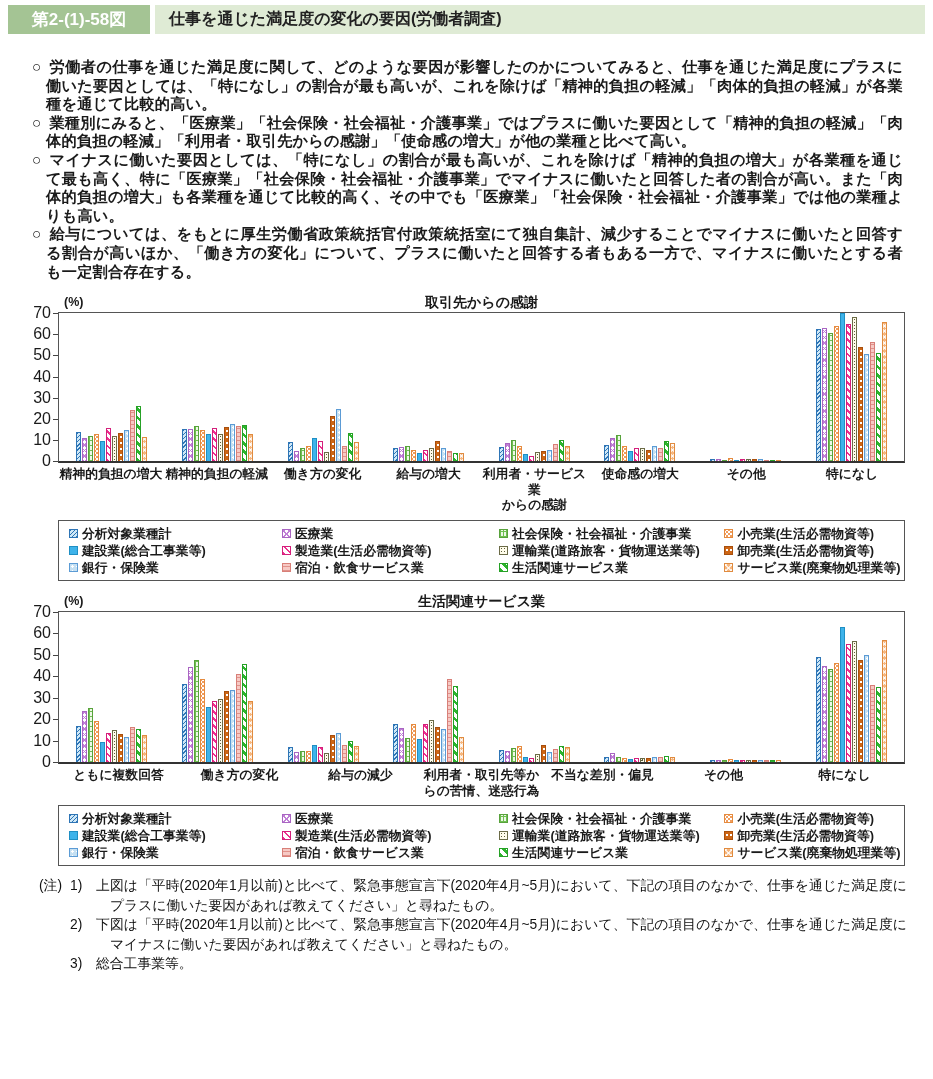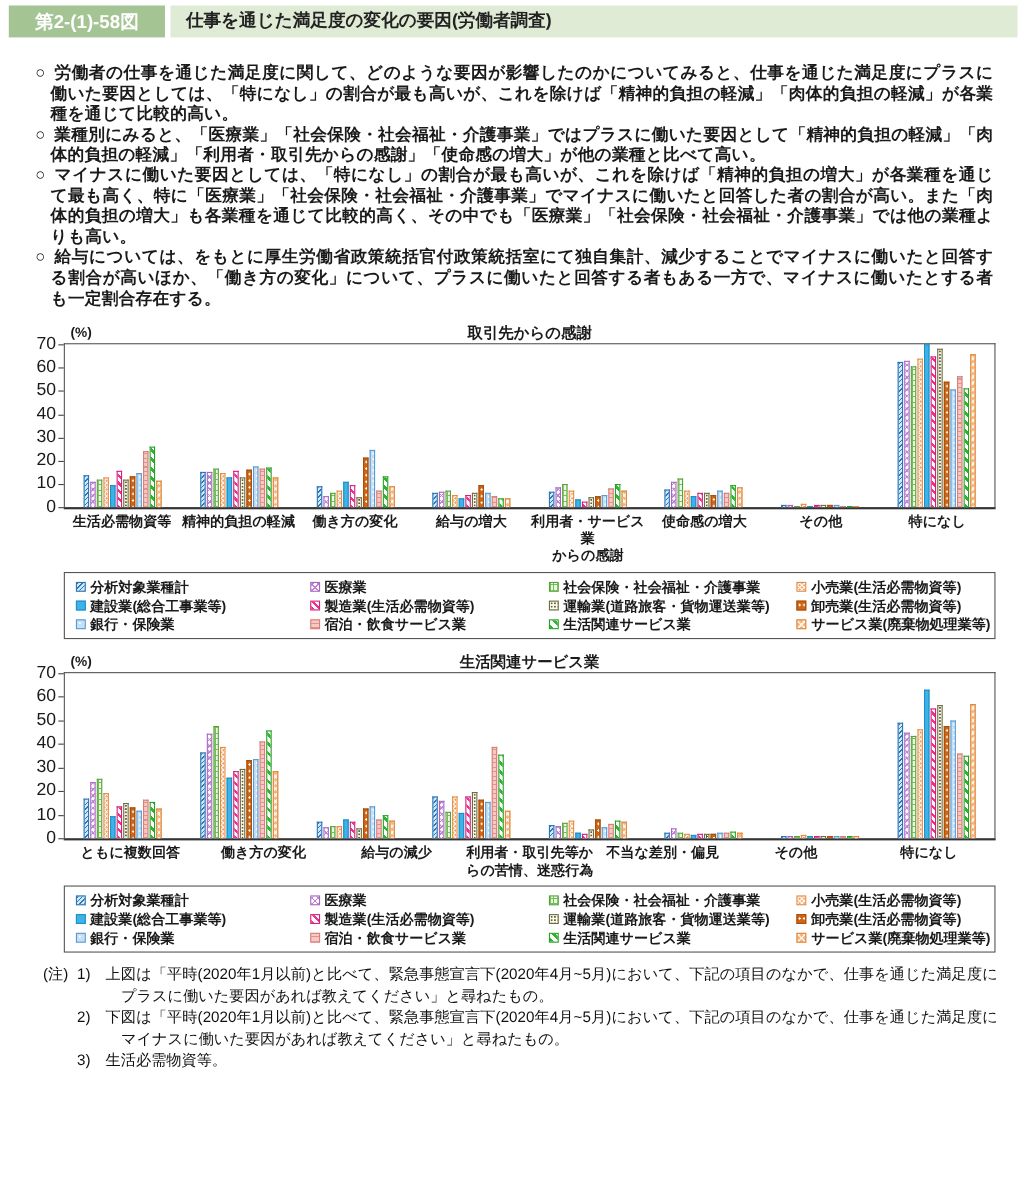--- a/index.html
+++ b/index.html
@@ -243,21 +243,21 @@
           <div class="bar s6" title="運輸業(道路旅客・貨物運送業等) 特になし: 68%" style="height: 143.771px;"></div>
           <div class="bar s7" title="卸売業(生活必需物資等) 特になし: 54%" style="height: 114.171px;"></div>
           <div class="bar s8" title="銀行・保険業 特になし: 50.5%" style="height: 106.771px;"></div>
           <div class="bar s9" title="宿泊・飲食サービス業 特になし: 56.5%" style="height: 119.457px;"></div>
           <div class="bar s10" title="生活関連サービス業 特になし: 51%" style="height: 107.829px;"></div>
           <div class="bar s11" title="サービス業(廃棄物処理業等) 特になし: 66%" style="height: 139.543px;"></div>
         </div>
       </div>
   </div>
   <div class="x-labels">
-      <div class="x-label">生活必需物資等</div>
+      <div class="x-label">精神的負担の増大</div>
       <div class="x-label">精神的負担の軽減</div>
       <div class="x-label">働き方の変化</div>
       <div class="x-label">給与の増大</div>
       <div class="x-label">利用者・サービス業
 からの感謝</div>
       <div class="x-label">使命感の増大</div>
       <div class="x-label">その他</div>
       <div class="x-label">特になし</div>
     </div>
   <div class="legend">
@@ -520,17 +520,17 @@
         <div class="note-item">
           <span class="note-num">1)</span>
           <p class="note-text">上図は「平時(2020年1月以前)と比べて、緊急事態宣言下(2020年4月~5月)において、下記の項目のなかで、仕事を通じた満足度にプラスに働いた要因があれば教えてください」と尋ねたもの。</p>
         </div>
         <div class="note-item">
           <span class="note-num">2)</span>
           <p class="note-text">下図は「平時(2020年1月以前)と比べて、緊急事態宣言下(2020年4月~5月)において、下記の項目のなかで、仕事を通じた満足度にマイナスに働いた要因があれば教えてください」と尋ねたもの。</p>
         </div>
         <div class="note-item">
           <span class="note-num">3)</span>
-          <p class="note-text">生活必需物資等。</p>
+          <p class="note-text">総合工事業等。</p>
         </div>
       </div>
   </div>
 </div>
 
 </body></html>

